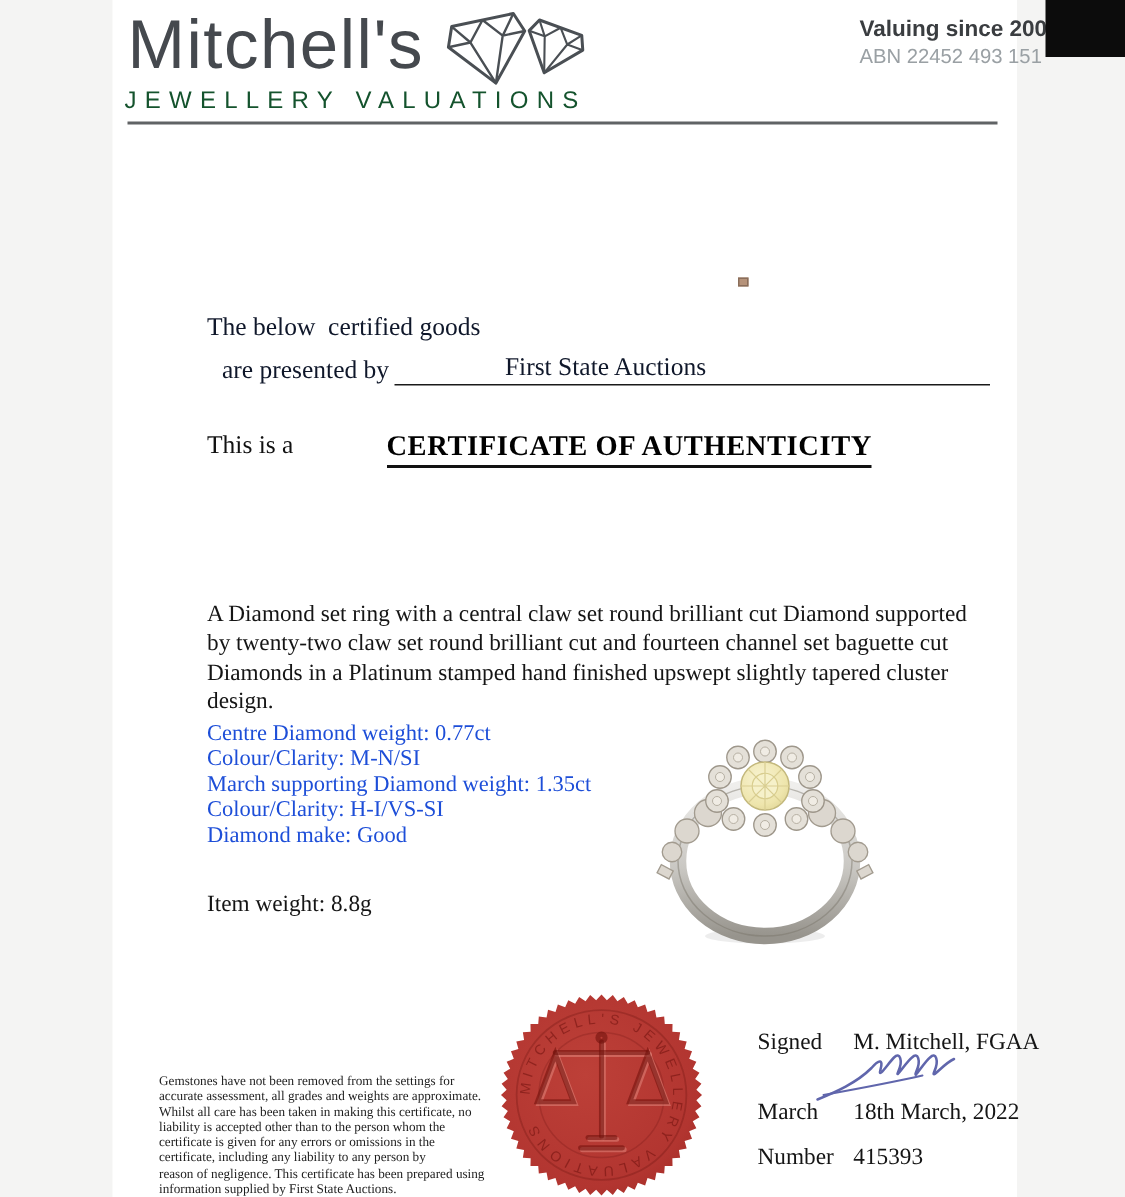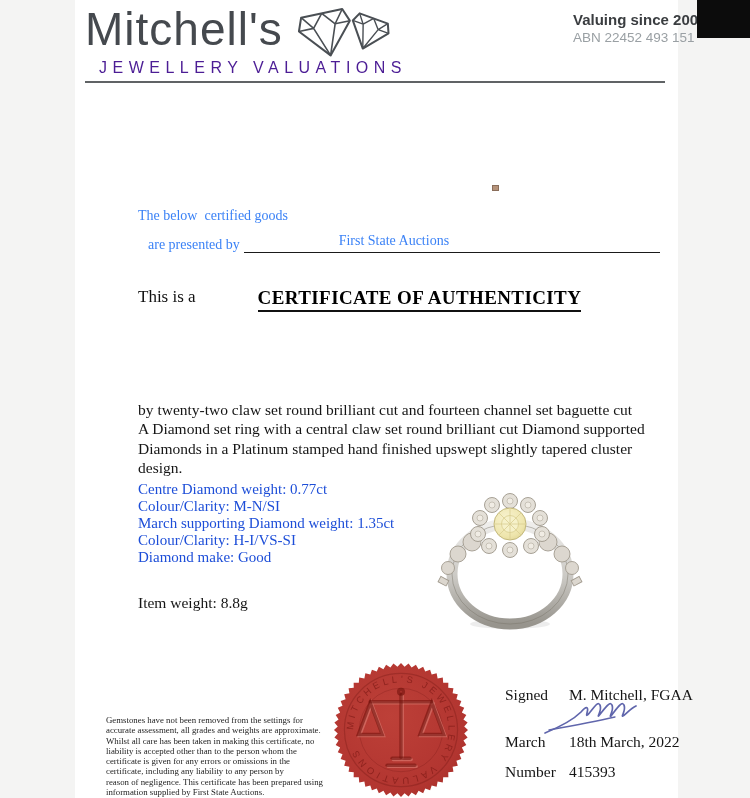--- a/index.html
+++ b/index.html
@@ -16,41 +16,41 @@
     background:#ffffff;
   }
   
   .brand-name{
     position:absolute;left:10px;top:2px;
     font-family:"Liberation Sans", sans-serif;
     font-size:46px;font-weight:400;color:#45494e;letter-spacing:1px;
   }
   .brand-diamonds{position:absolute;left:222px;top:0px;}
   .brand-tagline{
-    position:absolute;left:24px;top:59px;
-    font-family:"Liberation Sans", sans-serif;
-    font-size:16px;color:#4c1d95;letter-spacing:5.5px;white-space:nowrap;
+    position:absolute;left:8px;top:59px;
+    font-family:"Liberation Sans", sans-serif;
+    font-size:16px;color:#14532d;letter-spacing:5.5px;white-space:nowrap;
   }
   .header-rule{
     position:absolute;left:10px;top:81px;width:580px;height:2px;background:#606365;
   }
   .since{
     position:absolute;left:498px;top:11px;
     font-family:"Liberation Sans", sans-serif;
     font-size:15px;font-weight:700;color:#3a3d40;white-space:nowrap;
   }
   .abn{
     position:absolute;left:498px;top:30px;
     font-family:"Liberation Sans", sans-serif;
     font-size:13.5px;color:#9aa0a4;white-space:nowrap;
   }
   .corner-black{position:absolute;left:697px;top:0;width:53px;height:38px;background:#0c0c0c;}
   .speck{position:absolute;left:417px;top:185px;width:5px;height:4px;background:#a5795a;opacity:.8;border:1px solid #6e4a33;}
   
-  .intro{position:absolute;left:63px;top:208px;width:522px;font-size:14px;color:#3b82f6;}
+  .intro{position:absolute;left:63px;top:208px;width:522px;font-size:17px;color:#0f172a;}
   .intro-line1{white-space:pre;}
   .intro-line2{display:flex;margin-top:6px;align-items:flex-end;}
   .intro-label{white-space:nowrap;margin-left:10px;}
   .intro-fill{
     flex:1;margin-left:4px;border-bottom:1.6px solid #1a1a1a;
     text-align:center;line-height:22px;
   }
   .intro-fill span{display:inline-block;transform:translateX(-58px);}
   
   .title-row{position:absolute;left:63px;top:287px;font-size:17px;color:#111;display:flex;}
@@ -115,22 +115,22 @@
         <span class="intro-fill"><span>First State Auctions</span></span>
       </div>
     </div>
 
     <div class="title-row">
       <span>This is a</span>
       <span class="title-heading">CERTIFICATE OF AUTHENTICITY</span>
     </div>
 
     <div class="description">
+      <div>A Diamond set ring with a central claw set round brilliant cut Diamond supported</div>
       <div>by twenty-two claw set round brilliant cut and fourteen channel set baguette cut</div>
-      <div>A Diamond set ring with a central claw set round brilliant cut Diamond supported</div>
       <div>Diamonds in a Platinum stamped hand finished upswept slightly tapered cluster</div>
       <div>design.</div>
     </div>
 
     <div class="specs">
       <div>Centre Diamond weight: 0.77ct</div>
       <div>Colour/Clarity: M-N/SI</div>
       <div>March supporting Diamond weight: 1.35ct</div>
       <div>Colour/Clarity: H-I/VS-SI</div>
       <div>Diamond make: Good</div>

